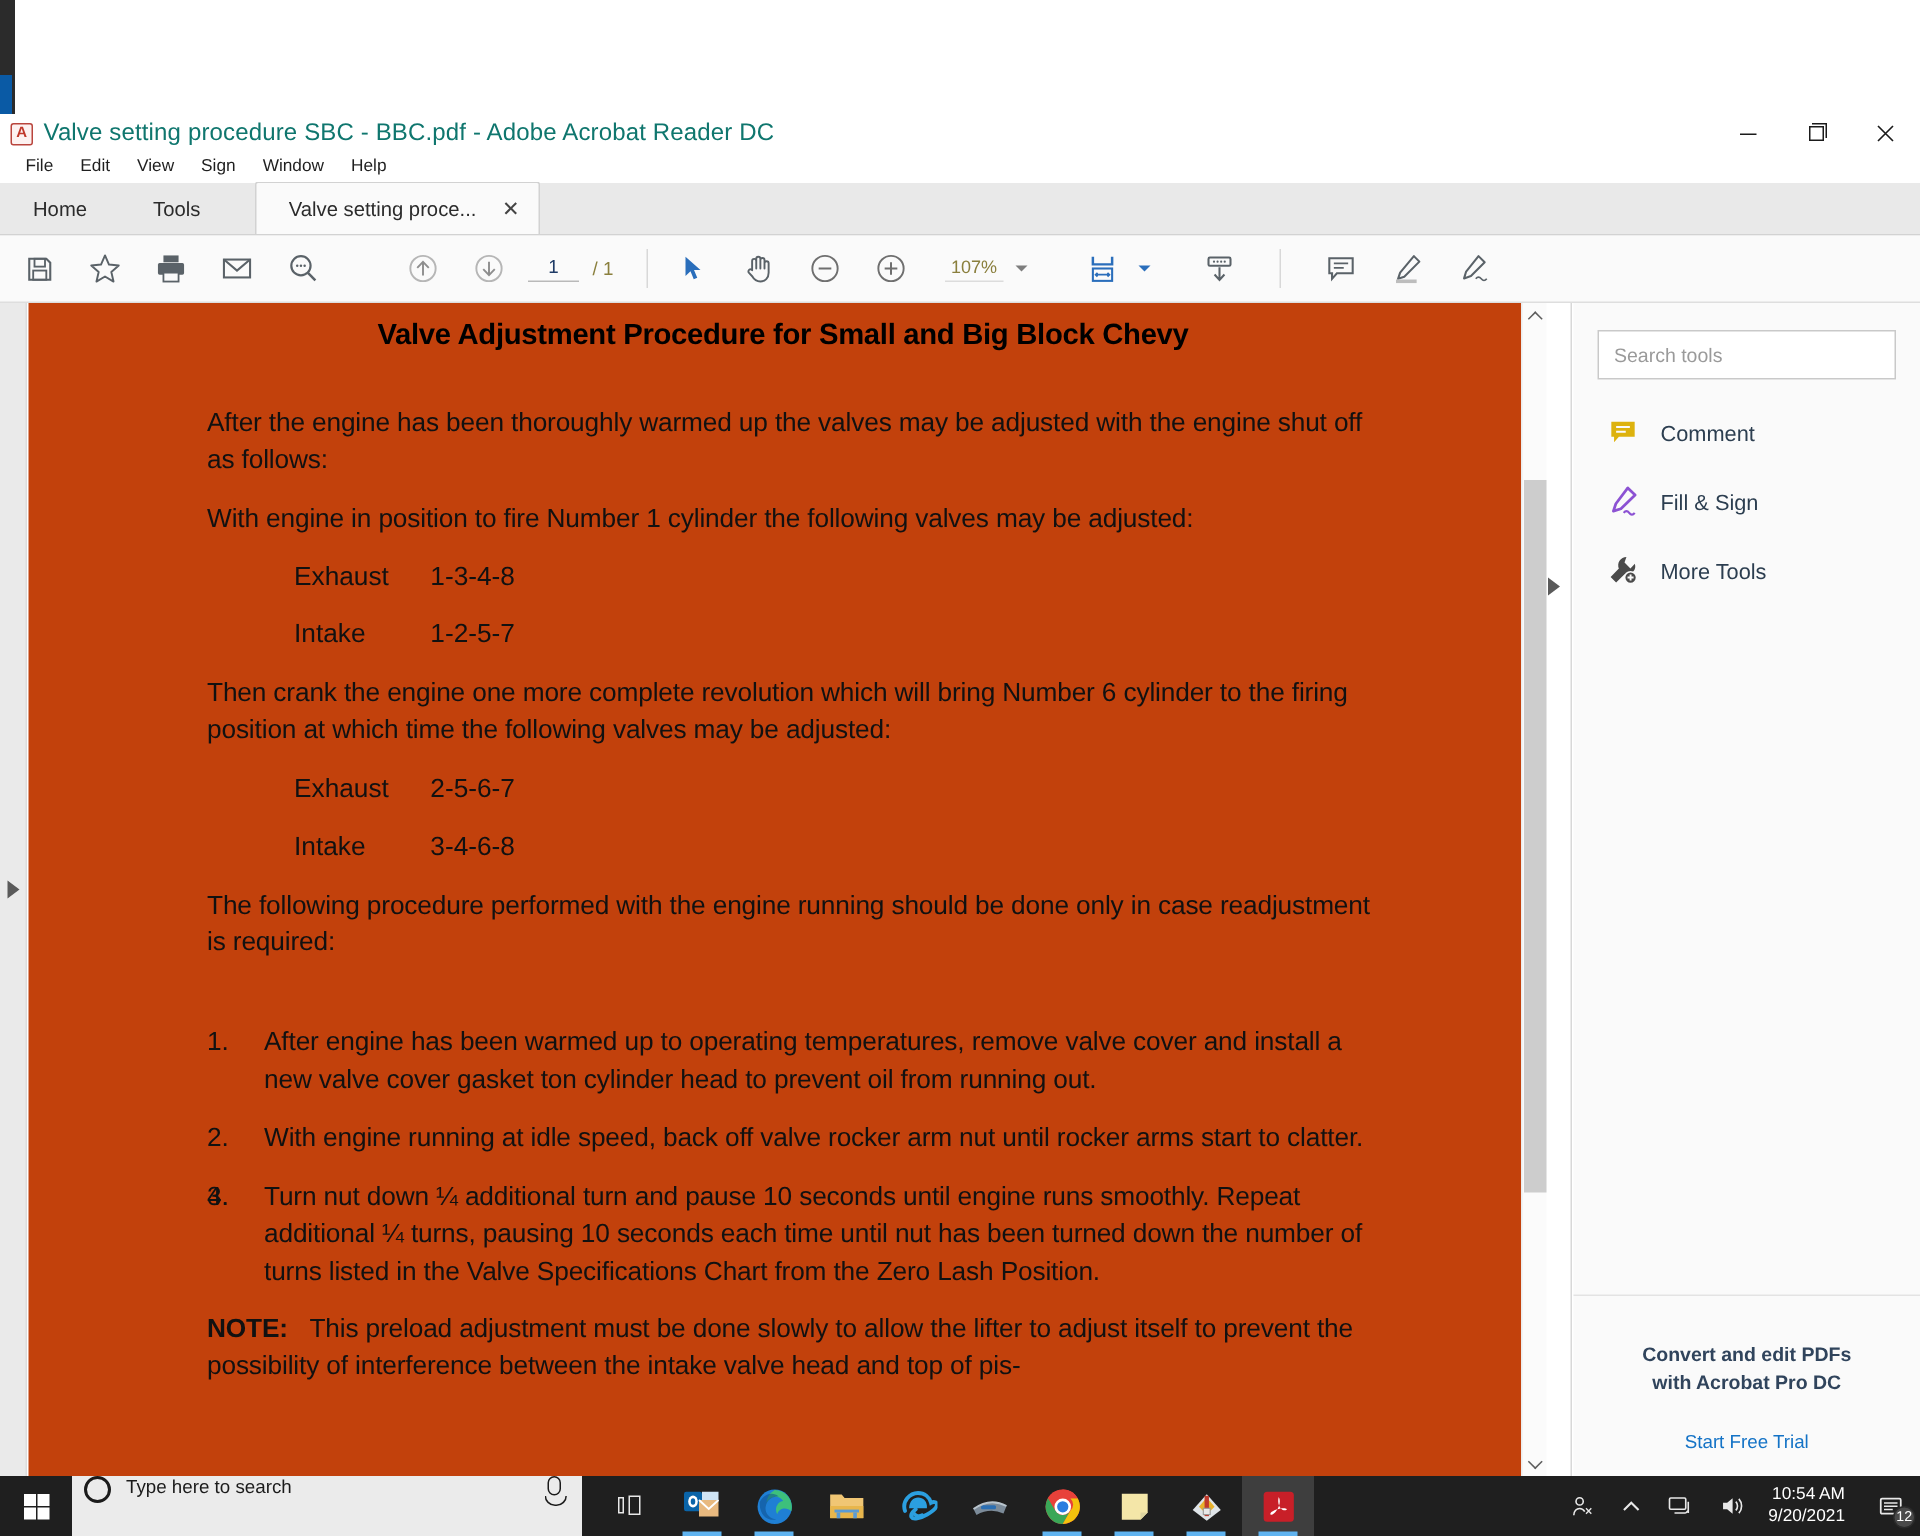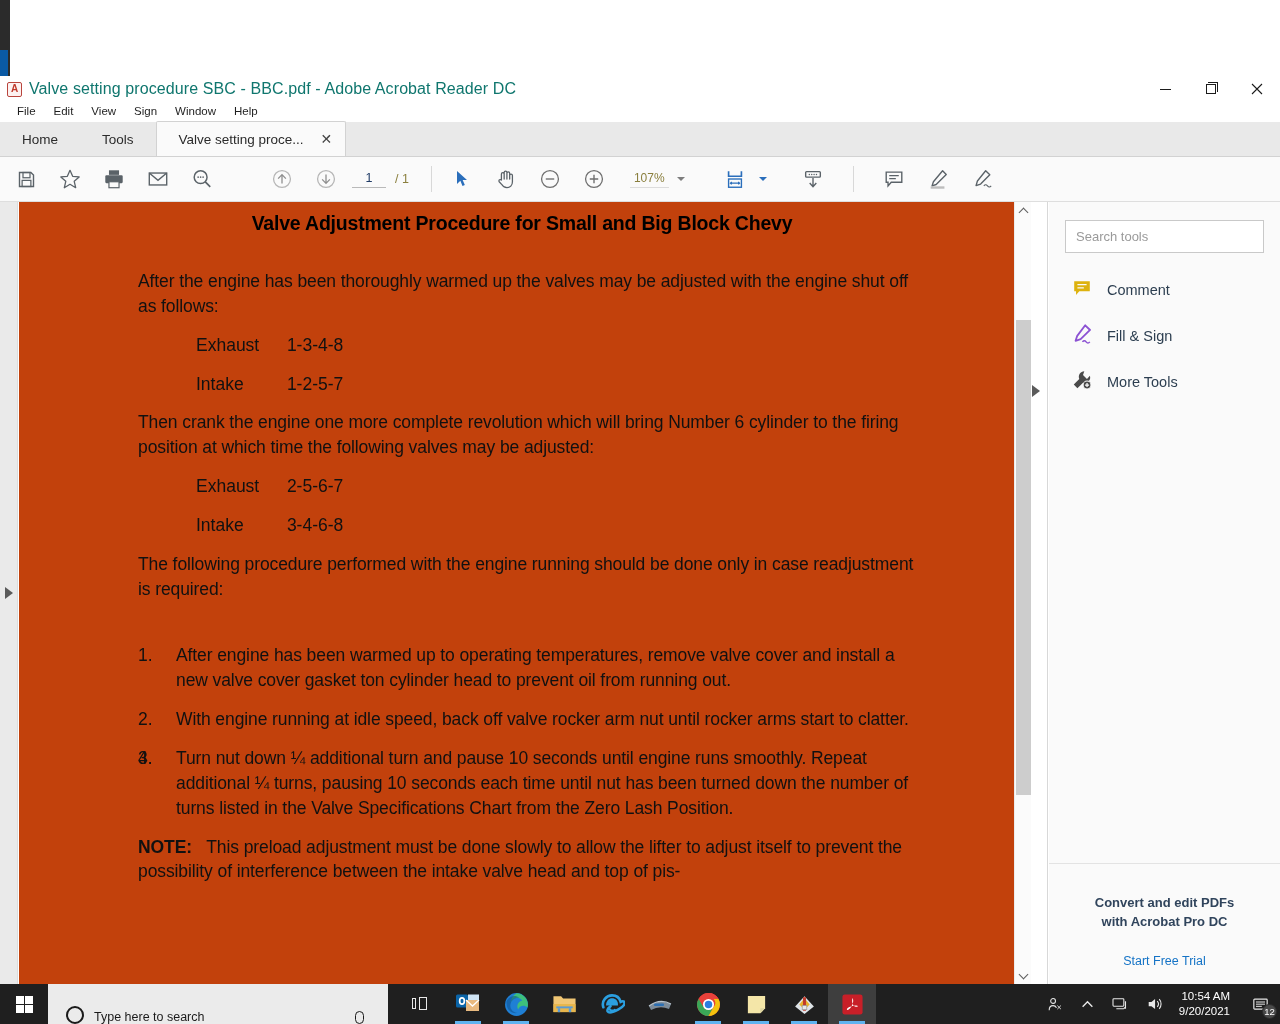--- a/index.html
+++ b/index.html
@@ -55,21 +55,21 @@
   }
   .tab {
     height: 34px; display: flex; align-items: center; padding: 0 22px;
     font-size: 13.5px; color: #2b2b2b; background: transparent;
   }
   .tab.active {
     background: #fafafa; border-left: 1px solid #d2d2d2; border-right: 1px solid #d2d2d2;
     border-top: 1px solid #d2d2d2; border-top-left-radius: 2px; border-top-right-radius: 2px;
     position: relative; z-index: 2; height: 35px;
   }
-  .tab.doc { padding-right: 10px; }
+  .tab.doc { padding-right: 10px; margin-left: 14px; }
   .tab-close {
     margin-left: 14px; font-size: 14px; color: #444; line-height: 1; padding: 0 3px;
   }
 
   
   .toolbar {
     position: absolute; left: 0; top: 157px; width: 1280px; height: 45px;
     background: #fafafa; border-bottom: 1px solid #dedede;
     display: flex; align-items: center;
   }
@@ -174,21 +174,21 @@
   }
   .tb-start {
     position: absolute; left: 0; top: 0; width: 48px; height: 40px;
     display: flex; align-items: center; justify-content: center;
   }
   .win-logo { width: 17px; height: 17px; display: grid; grid-template-columns: 8px 8px;
               grid-template-rows: 8px 8px; gap: 1px; }
   .win-logo i { background: #ffffff; display: block; }
   .tb-search {
     position: absolute; left: 48px; top: 0; width: 340px; height: 40px;
-    background: #ebebeb; display: flex; align-items: flex-end; padding: 0 14px;
+    background: #ebebeb; display: flex; align-items: flex-start; padding: 0 4px;
   }
   .circ { width: 18px; height: 18px; border: 2px solid #1b1b1b; border-radius: 50%; margin: 0 10px 0 4px; }
   .tb-search-text { font-size: 12.5px; color: #1b1b1b; flex: 1; }
   .mic { width: 9px; height: 13px; border: 1.6px solid #1b1b1b; border-radius: 5px; position: relative; margin-right: 10px; }
   .mic:after { content:""; position:absolute; left:-3px; top:12px; width:13px; height:6px;
     border:1.6px solid #1b1b1b; border-top:none; border-radius:0 0 7px 7px; }
   .tb-icons { position: absolute; left: 396px; top: 0; height: 40px; display: flex; align-items: center; }
   .tb-app { width: 48px; height: 40px; display: flex; align-items: center; justify-content: center; position: relative; }
   .tb-app.active { background: rgba(255,255,255,.14); }
   .tb-app .underline { position: absolute; bottom: 0; left: 11px; width: 26px; height: 3px; background: #5fb3f0; }
@@ -403,20 +403,21 @@
 
     <div class="left-rail">
       <div class="rail-arrow"></div>
     </div>
 
     <div class="page">
       <div class="page-inner">
         <div class="doc-title">Valve Adjustment Procedure for Small and Big Block Chevy</div>
 
         <p class="doc-p">After the engine has been thoroughly warmed up the valves may be adjusted with the engine shut off as follows:</p>
+        <p class="doc-p">With engine in position to fire Number 1 cylinder the following valves may be adjusted:</p>
 
         <div class="doc-ind">
           <span class="lbl">Exhaust</span>
           <span>1-3-4-8</span>
         </div>
         <div class="doc-ind">
           <span class="lbl">Intake</span>
           <span>1-2-5-7</span>
         </div>
 

